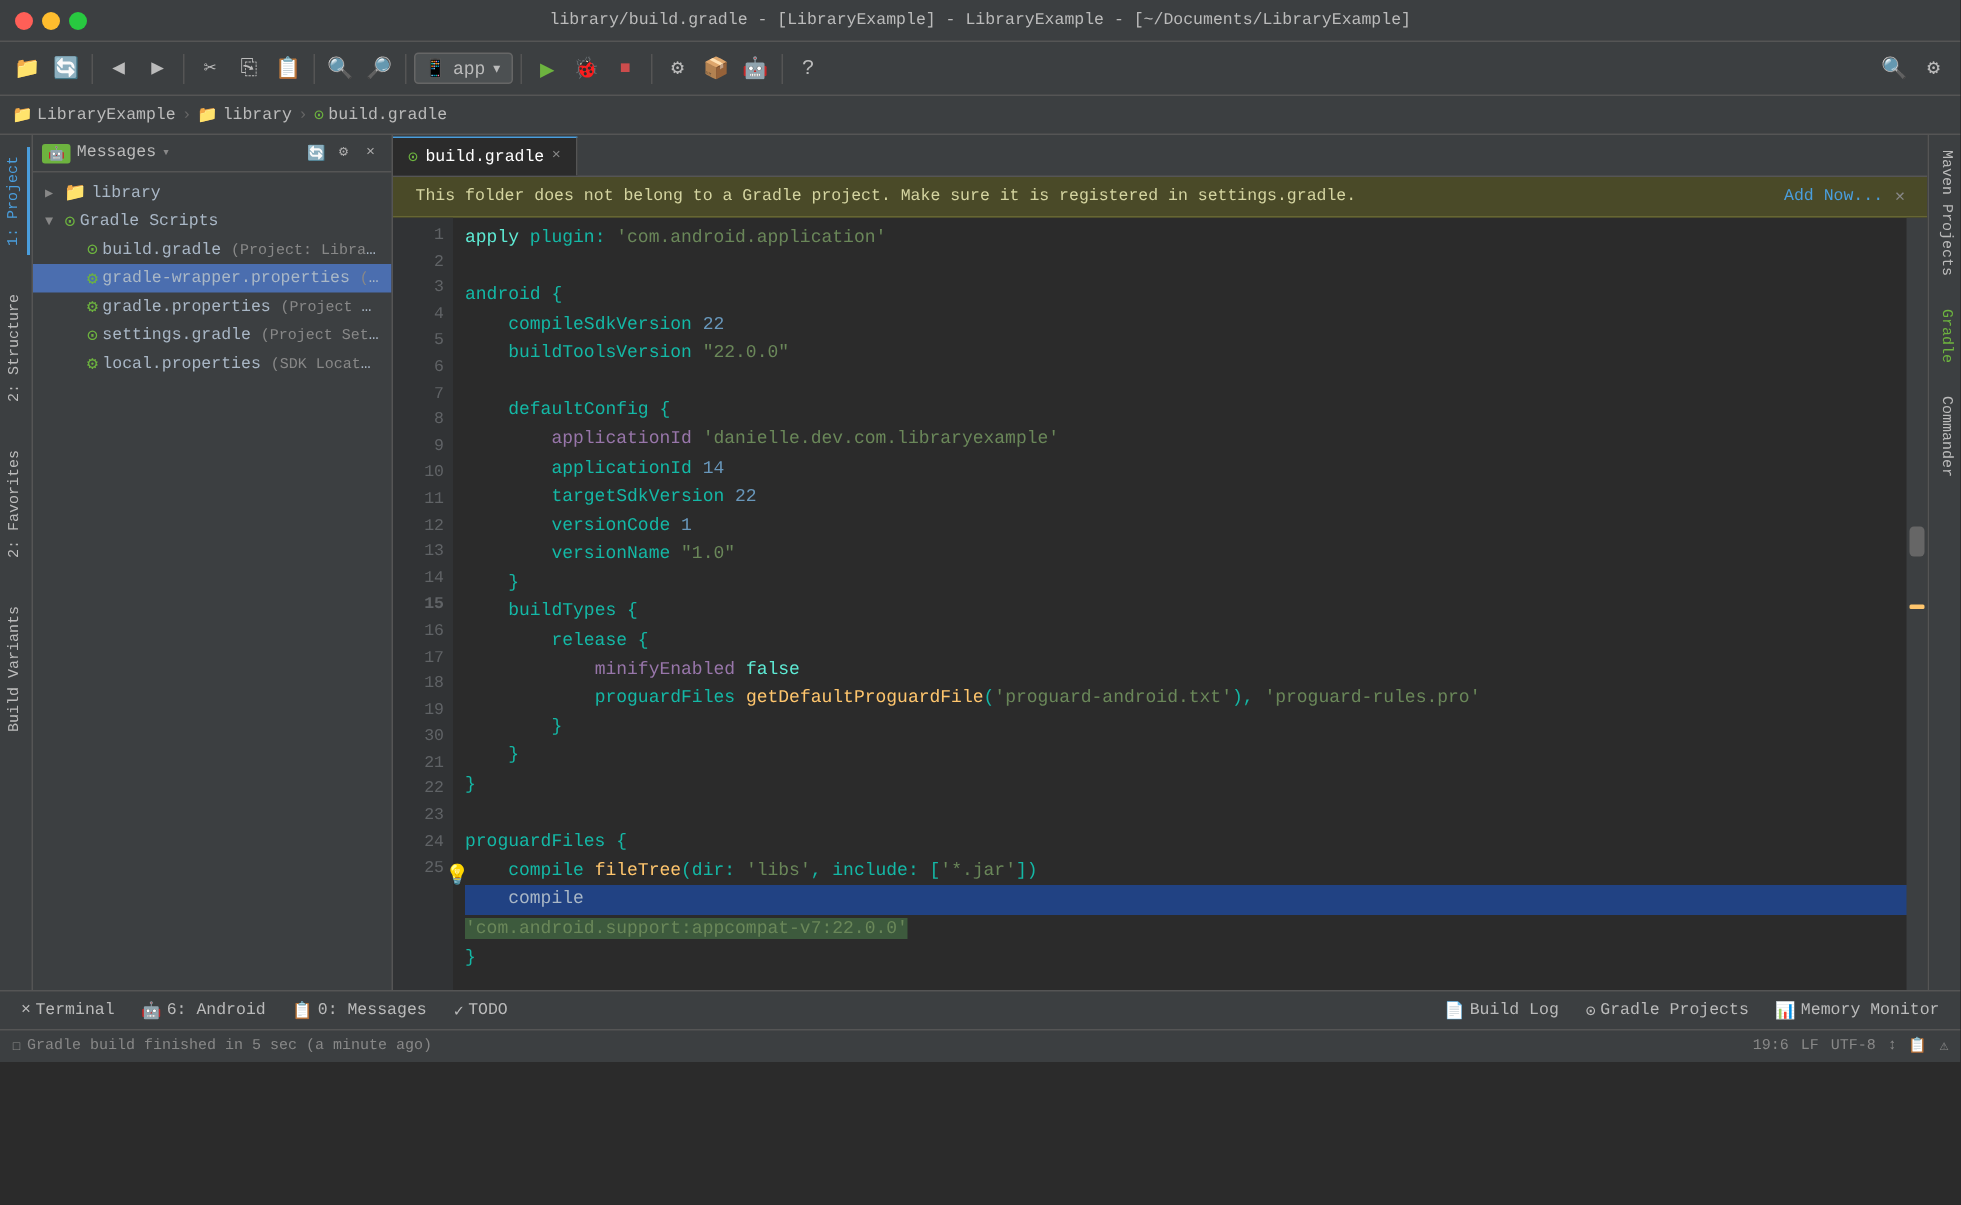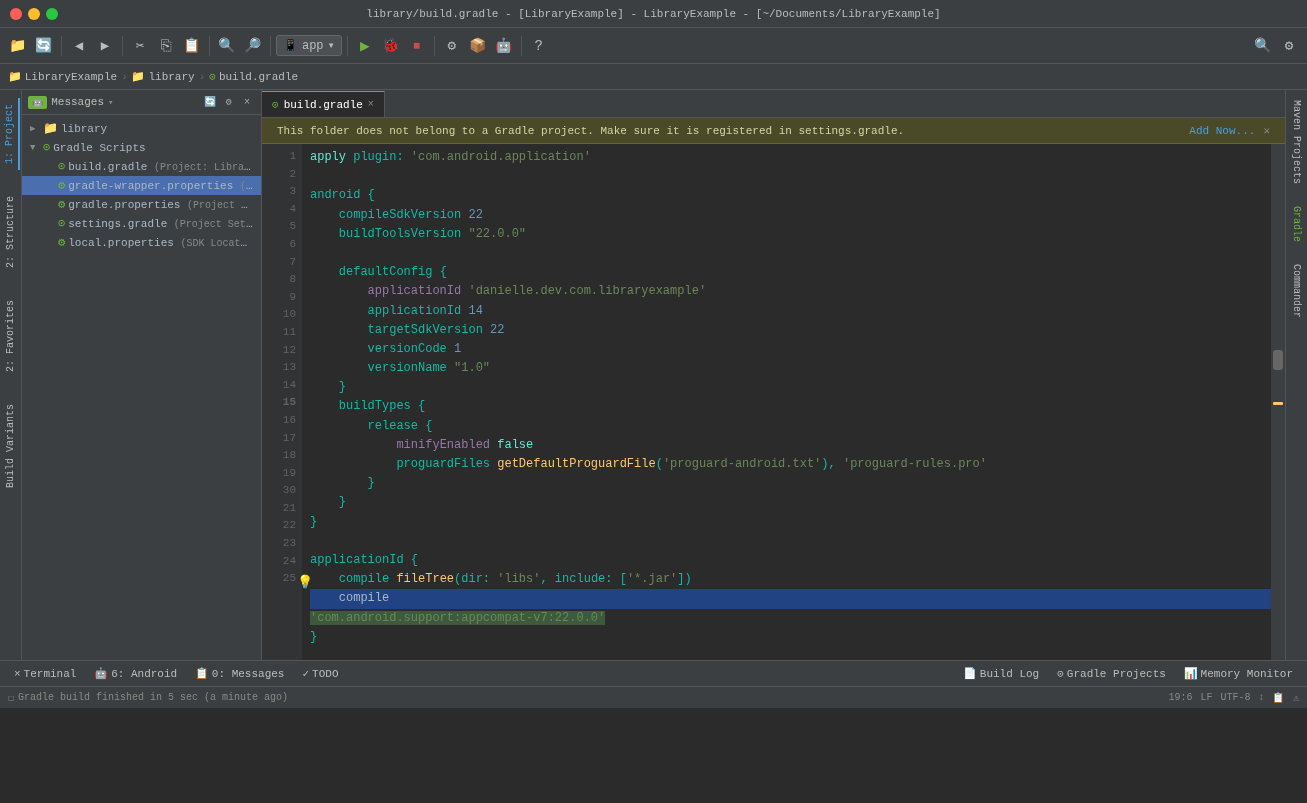--- a/index.html
+++ b/index.html
@@ -541,21 +541,21 @@
         <span class="plain">versionName </span><span class="str">"1.0"</span>
     <span class="plain">}</span>
     <span class="plain">buildTypes {</span>
         <span class="plain">release {</span>
             <span class="appid">minifyEnabled</span><span class="plain"> </span><span class="kw">false</span>
             <span class="plain">proguardFiles </span><span class="fn">getDefaultProguardFile</span><span class="plain">(</span><span class="str">'proguard-android.txt'</span><span class="plain">), </span><span class="str">'proguard-rules.pro'</span>
         <span class="plain">}</span>
     <span class="plain">}</span>
 <span class="plain">}</span>
 
-<span class="plain">applicationId {</span>
+<span class="plain">proguardFiles {</span>
     <span class="plain">compile </span><span class="fn">fileTree</span><span class="plain">(dir: </span><span class="str">'libs'</span><span class="plain">, include: [</span><span class="str">'*.jar'</span><span class="plain">])</span>
 <span class="line-selected">    compile </span><span class="str-highlight">'com.android.support:appcompat-v7:22.0.0'</span>
 <span class="plain">}</span></code></div>
 
       <div class="lightbulb" style="top: 430px; position:absolute;">💡</div>
 
       <div class="scroll-indicator">
         <div class="scroll-thumb"></div>
         <div style="position:absolute; right:2px; top:50%; background:#ffc66d; width:10px; height:3px; border-radius:1px;"></div>
       </div>

